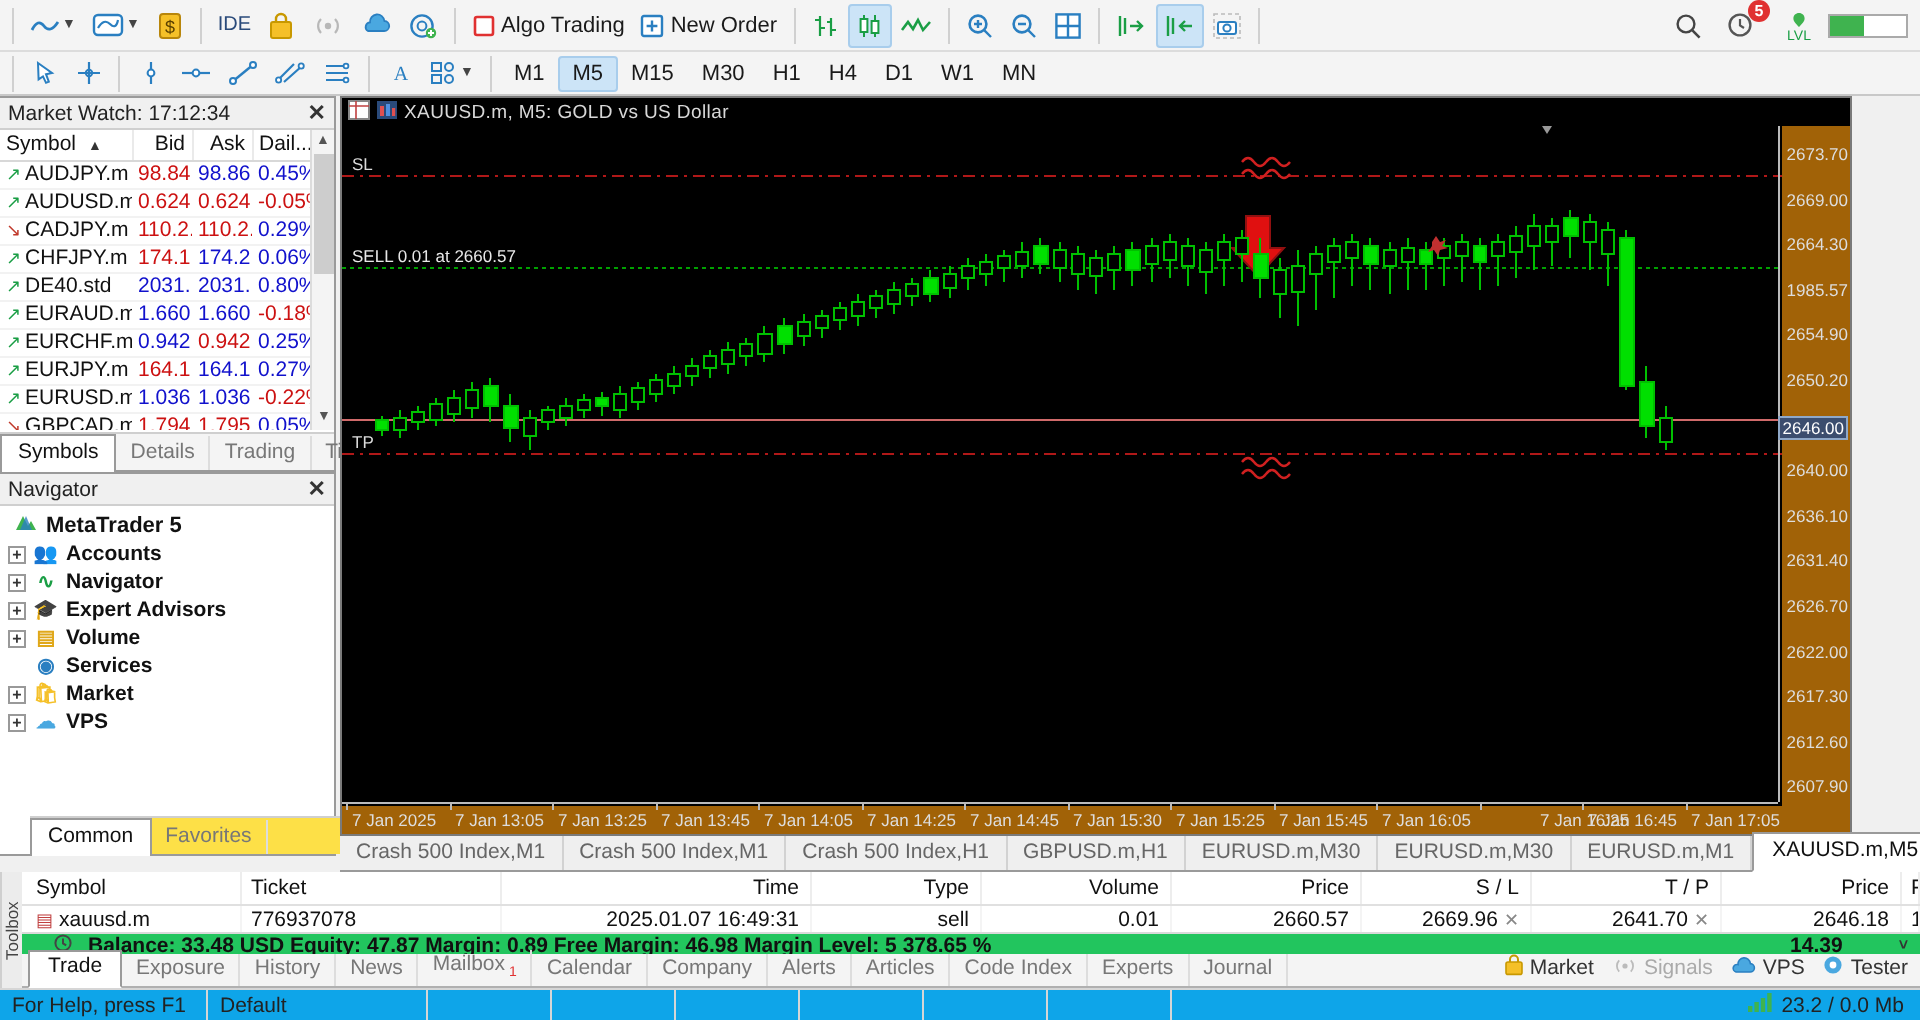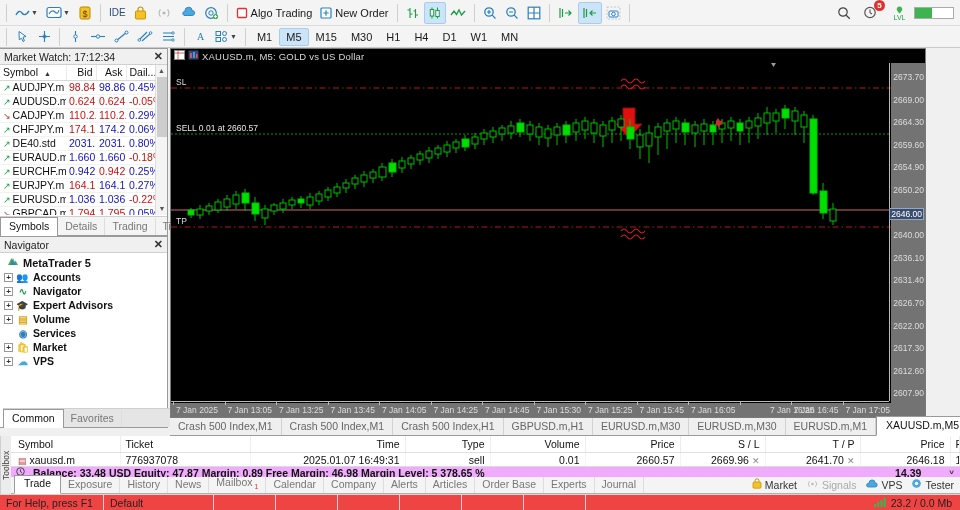--- a/index.html
+++ b/index.html
@@ -91,28 +91,28 @@
     background: #fff; border: 1px solid #9a9a9a; border-left: none;
   }
   .nav-list { padding: 3px 0 0 4px; }
   .nav-row { display: flex; align-items: center; height: 14px; font-size: 10.5px; color: #111; font-weight: bold; }
   .nav-exp { width: 9px; height: 9px; border: 1px solid #999; font-size: 8px; line-height: 7px;
              text-align: center; color: #333; margin-right: 3px; background: #fff; }
   .nav-exp.none { border: none; background: transparent; }
   .nav-ico { width: 14px; text-align: center; margin-right: 3px; font-size: 10px; }
   .nav-root { padding-left: 2px; font-size: 11px; }
   .nav-tabs {
-    position: absolute; left: 3px; bottom: 0; width: 100%; height: 19px;
-    background: #e5e5e5; border-top: 1px solid #cfcfcf; display: flex; align-items: flex-end;
+    position: absolute; left: 15px; bottom: 0; width: 100%; height: 19px;
+    background: #fde047; border-top: 1px solid #cfcfcf; display: flex; align-items: flex-end;
   }
 
   
   .chart-win {
     position: absolute; left: 170px; top: 48px; width: 756px; height: 370px;
-    background: #737373; border: 1px solid #7a7a7a;
+    background: #a16207; border: 1px solid #7a7a7a;
   }
   .chart-titlebar {
     height: 14px; background: #000; display: flex; align-items: center;
     padding-left: 3px; gap: 3px;
   }
   .chart-title-txt { color: #d8d8d8; font-size: 9.5px; letter-spacing: .2px; }
   .chart-canvas { position: absolute; left: 0; top: 14px; right: 0; bottom: 0; }
   .chart-canvas svg { display: block; }
   .price-axis {
     position: absolute; right: 0; top: 14px; width: 36px; bottom: 16px;
@@ -162,22 +162,22 @@
     border-right: 1px solid #f4f4f4; white-space: nowrap; overflow: hidden;
   }
   .tr-table td.l { text-align: left; }
   .profit { color: #2222cc; }
   .xmark { color: #888; font-size: 9px; margin-left: 3px; }
   .sort-caret { font-size: 7px; color: #333; margin-left: 3px;}
 
   
   .bal-row {
     position: absolute; left: 0; top: 466px; width: 960px; height: 13px;
-    background: #f0abfc; border-top: 1px solid #dadada; border-bottom: 1px solid #dadada;
-    display: flex; align-items: center; padding-left: 16px; font-size: 10.5px;
+    background: #22c55e; border-top: 1px solid #dadada; border-bottom: 1px solid #dadada;
+    display: flex; align-items: center; padding-left: 27px; font-size: 10.5px;
     font-weight: bold; color: #111; gap: 8px;
   }
   .bal-ico { color: #444; font-size: 10px; }
   .bal-right { margin-left: auto; padding-right: 20px; }
 
   
   .tbox-tabs {
     position: absolute; left: 0; top: 477px; width: 960px; height: 17px;
     background: #f4f4f4; display: flex; align-items: flex-end;
     border-bottom: 1px solid #b0b0b0; padding-left: 14px;
@@ -187,21 +187,21 @@
     background: #fff; color: #111; border: 1px solid #9a9a9a; border-bottom: 1px solid #fff;
     margin-bottom: -1px; padding: 1px 9px 4px 9px;
   }
   .tbox-right { margin-left: auto; display: flex; align-items: center; gap: 9px; padding: 0 6px 2px 0; font-size: 10.5px;}
   .tbox-right .it { display: flex; align-items: center; gap: 3px; color: #333; }
   .tbox-right .it.dis { color: #aaa; }
 
   
   .status {
     position: absolute; left: 0; bottom: 0; width: 960px; height: 16px;
-    background: #ef4444; border-top: 1px solid #d6d6d6;
+    background: #0ea5e9; border-top: 1px solid #d6d6d6;
     display: flex; align-items: center; font-size: 10.5px; color: #222;
   }
   .st-cell { padding: 0 6px; border-right: 1px solid #d6d6d6; height: 100%; display: flex; align-items: center;}
   .st-help { width: 104px; }
   .st-def { width: 110px; }
   .st-blank { width: 62px; }
   .st-right { margin-left: auto; display: flex; align-items: center; gap: 4px; padding-right: 8px; }
 
   
   .vtab {
@@ -955,21 +955,21 @@
 
         <path d="M600 0 l5 0 l-2.5 4 z" fill="#999"></path>
       </svg>
     </div>
 
     <div class="price-axis">
       <div id="price-ticks">
           <div class="p-lbl" style="top: 9px;">2673.70</div>
           <div class="p-lbl" style="top: 31.6px;">2669.00</div>
           <div class="p-lbl" style="top: 54.2px;">2664.30</div>
-          <div class="p-lbl" style="top: 76.8px;">2659.60</div>
+          <div class="p-lbl" style="top: 76.8px;">1985.57</div>
           <div class="p-lbl" style="top: 99.4px;">2654.90</div>
           <div class="p-lbl" style="top: 122px;">2650.20</div>
           <div class="p-lbl cur" style="top: 144.6px;">2646.00</div>
           <div class="p-lbl" style="top: 167.2px;">2640.00</div>
           <div class="p-lbl" style="top: 189.8px;">2636.10</div>
           <div class="p-lbl" style="top: 212.4px;">2631.40</div>
           <div class="p-lbl" style="top: 235px;">2626.70</div>
           <div class="p-lbl" style="top: 257.6px;">2622.00</div>
           <div class="p-lbl" style="top: 280.2px;">2617.30</div>
           <div class="p-lbl" style="top: 302.8px;">2612.60</div>
@@ -1078,21 +1078,21 @@
     <div id="tbox-tab-list" style="display:flex;align-items:flex-end;">
         <div class="tb-tab active">Trade</div>
         <div class="tb-tab">Exposure</div>
         <div class="tb-tab">History</div>
         <div class="tb-tab">News</div>
         <div class="tb-tab">Mailbox<span style="color: rgb(224, 49, 49); font-size: 7px; vertical-align: sub; margin-left: 2px;">1</span></div>
         <div class="tb-tab">Calendar</div>
         <div class="tb-tab">Company</div>
         <div class="tb-tab">Alerts</div>
         <div class="tb-tab">Articles</div>
-        <div class="tb-tab">Order Base</div>
+        <div class="tb-tab">Code Index</div>
         <div class="tb-tab">Experts</div>
         <div class="tb-tab">Journal</div>
       </div>
     <div class="tbox-right">
       <div class="it">
         <span>
           <svg width="10" height="11" viewBox="0 0 10 11">
               <path d="M3 4V2.8a2 2 0 014 0V4" stroke="#c89800" fill="none" stroke-width="1"></path>
               <rect x="1" y="4" width="8" height="6.2" rx="1" fill="#f5c028" stroke="#c89800" stroke-width=".8"></rect>
             </svg>

